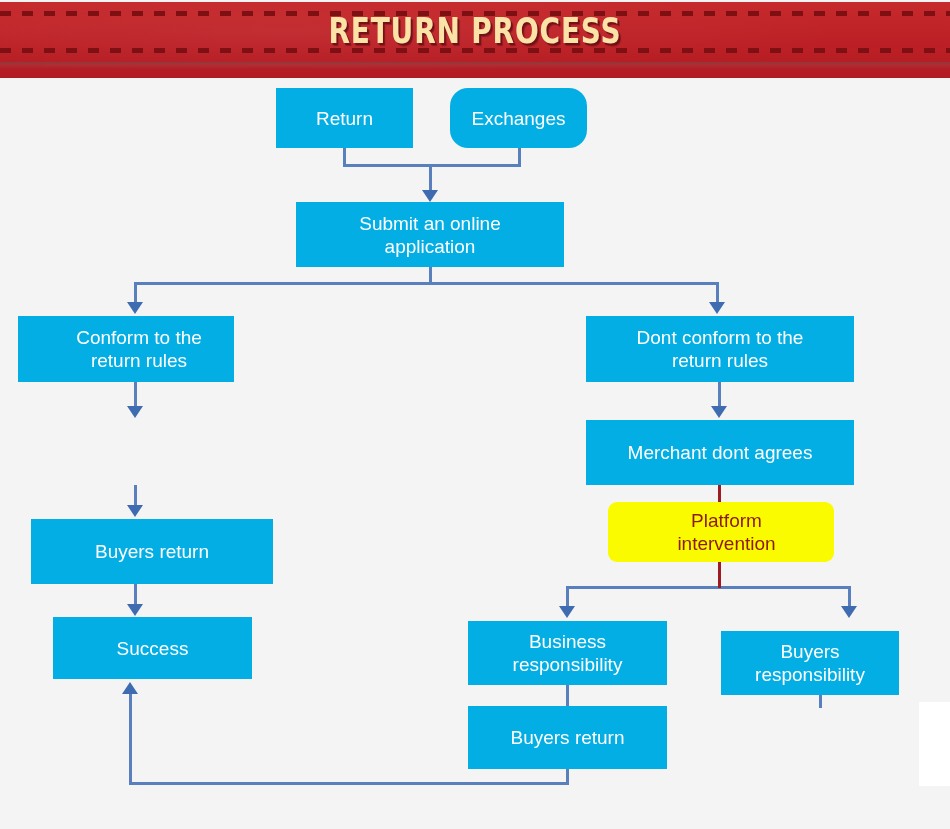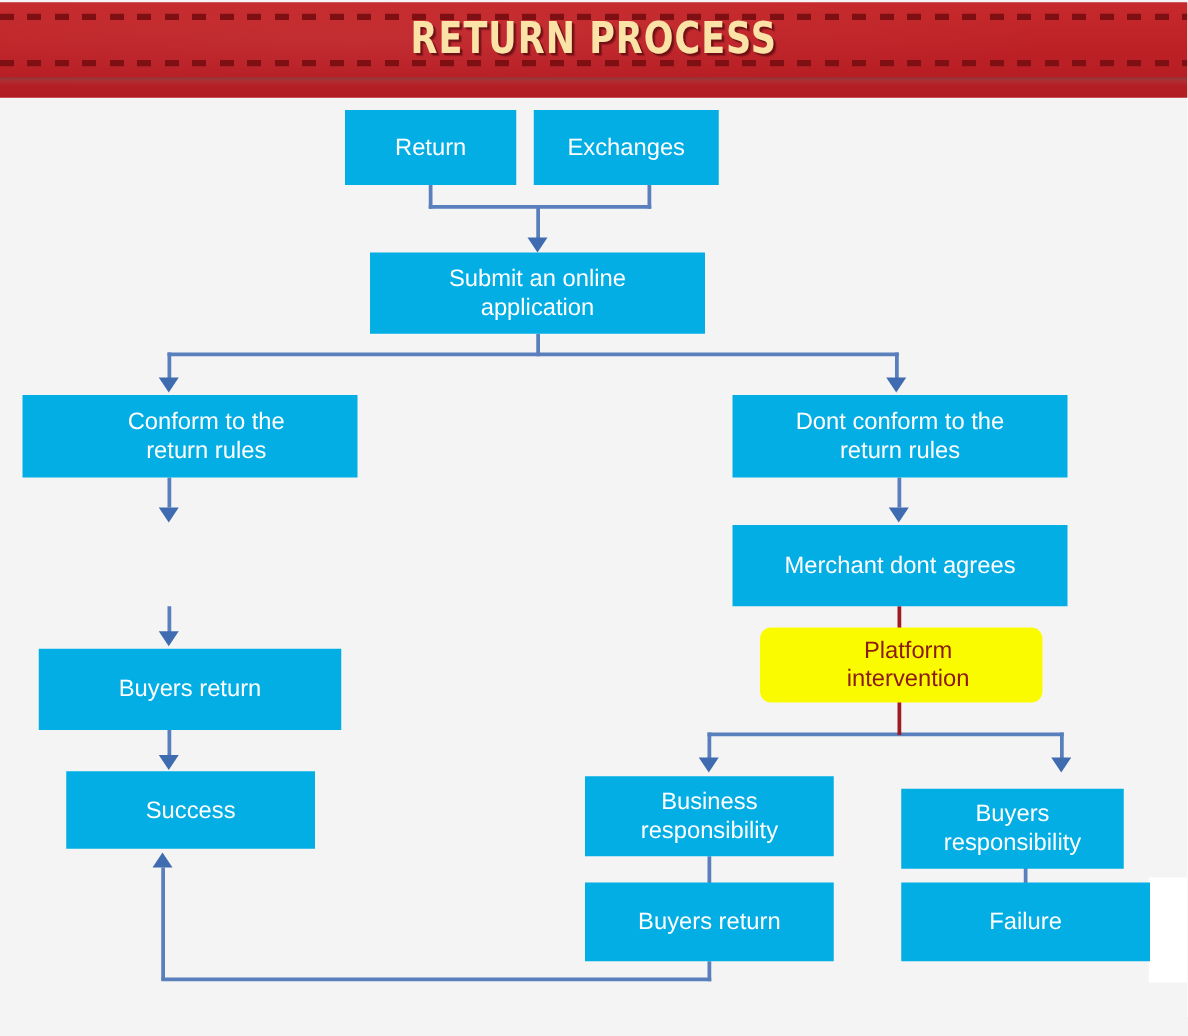--- a/index.html
+++ b/index.html
@@ -179,26 +179,26 @@
   <div class="edge v" style="left:566px; top:685px; height:23px;"></div>
   <div class="edge v" style="left:819px; top:685px; height:23px;"></div>
 
   <div class="edge v" style="left:566px; top:769px; height:16px;"></div>
   <div class="edge h" style="left:129px; top:782px; width:440px;"></div>
   <div class="edge v" style="left:129px; top:694px; height:90px;"></div>
   <div class="arrow up" style="left:122px; top:682px;"></div>
 
   <div class="node" style="left:276px; top:88px; width:137px; height:60px;">Return</div>
 
-  <div class="node" style="left:427px; top:88px; width:148px; height:60px;">Exchanges</div>
+  <div class="node" style="left:450px; top:88px; width:137px; height:60px;border-radius:18px;">Exchanges</div>
 
   <div class="node" style="left:296px; top:202px; width:268px; height:65px;">Submit an online
 application</div>
 
-  <div class="node" style="left:18px; top:316px; width:268px; height:66px;padding-left:32px;">Conform to the
+  <div class="node" style="left:18px; top:316px; width:216px; height:66px;padding-left:32px;">Conform to the
 return rules</div>
 
   <div class="node" style="left:586px; top:316px; width:268px; height:66px;">Dont conform to the
 return rules</div>
 
 
   <div class="node" style="left:586px; top:420px; width:268px; height:65px;">Merchant dont agrees</div>
 
   <div class="node" style="left:31px; top:519px; width:242px; height:65px;">Buyers return</div>
 
@@ -208,17 +208,16 @@
   <div class="node" style="left:53px; top:617px; width:199px; height:62px;">Success</div>
 
   <div class="node" style="left:468px; top:621px; width:199px; height:64px;">Business
 responsibility</div>
 
   <div class="node" style="left:721px; top:621px; width:178px; height:64px;margin-top:10px;">Buyers
 responsibility</div>
 
   <div class="node" style="left:468px; top:706px; width:199px; height:63px;">Buyers return</div>
 
-  <div class="node" style="left:721px; top:706px; width:199px; height:63px;">Failure</div>
 
   <div id="white-patch"></div>
 
 </div>
 
 </body></html>

